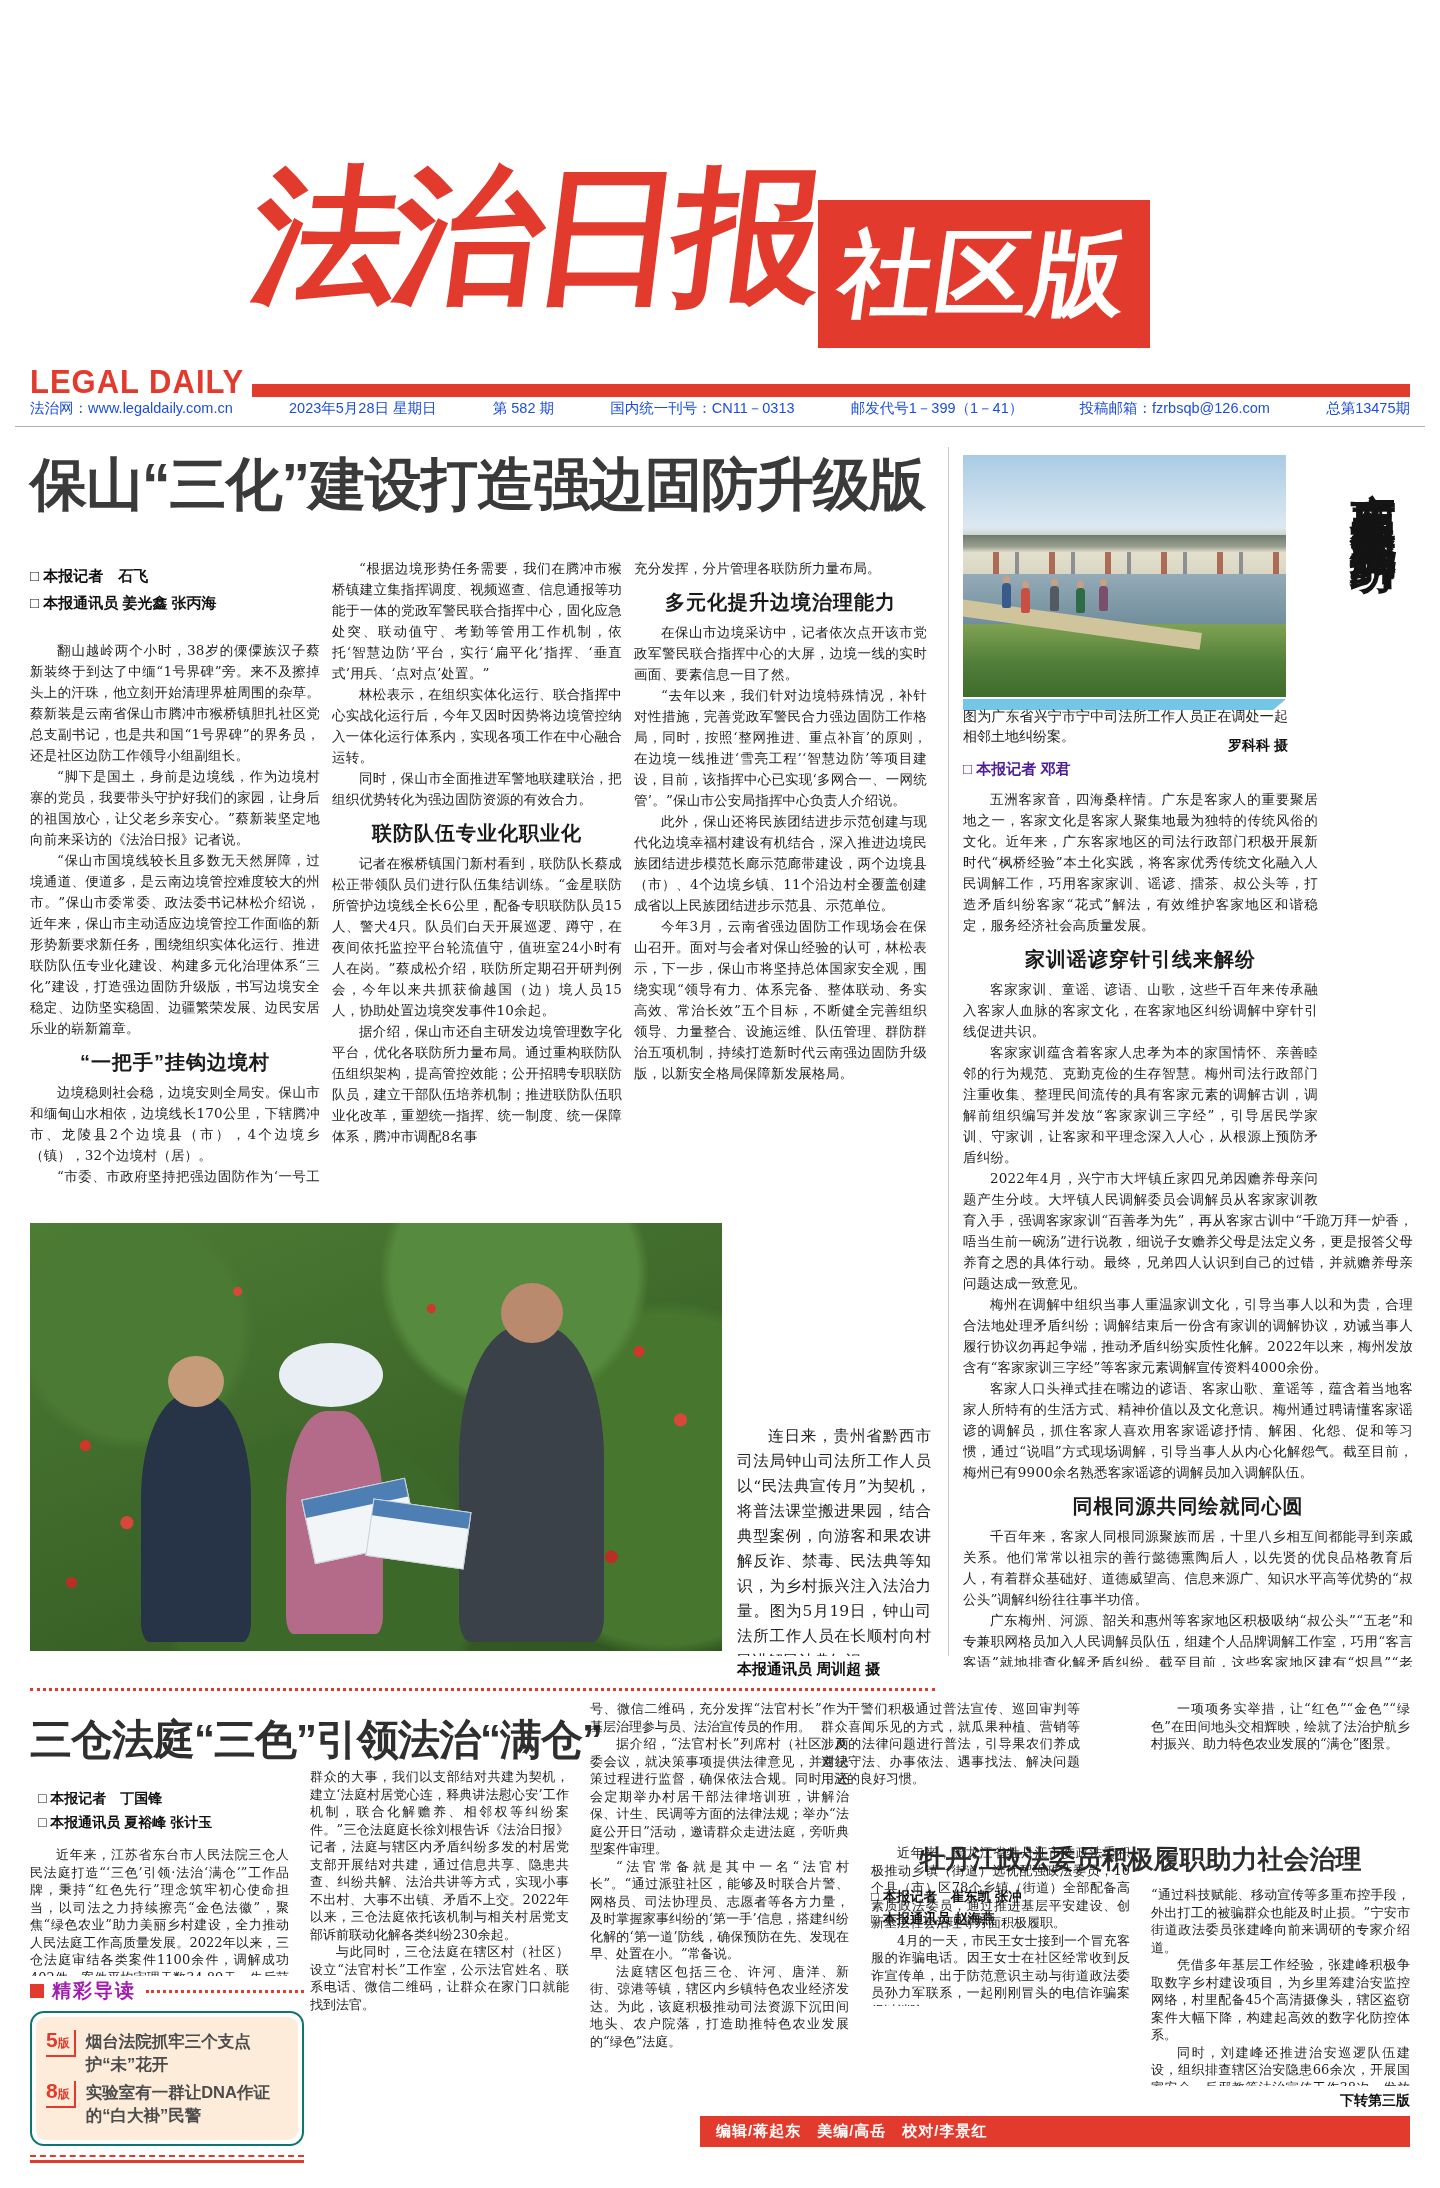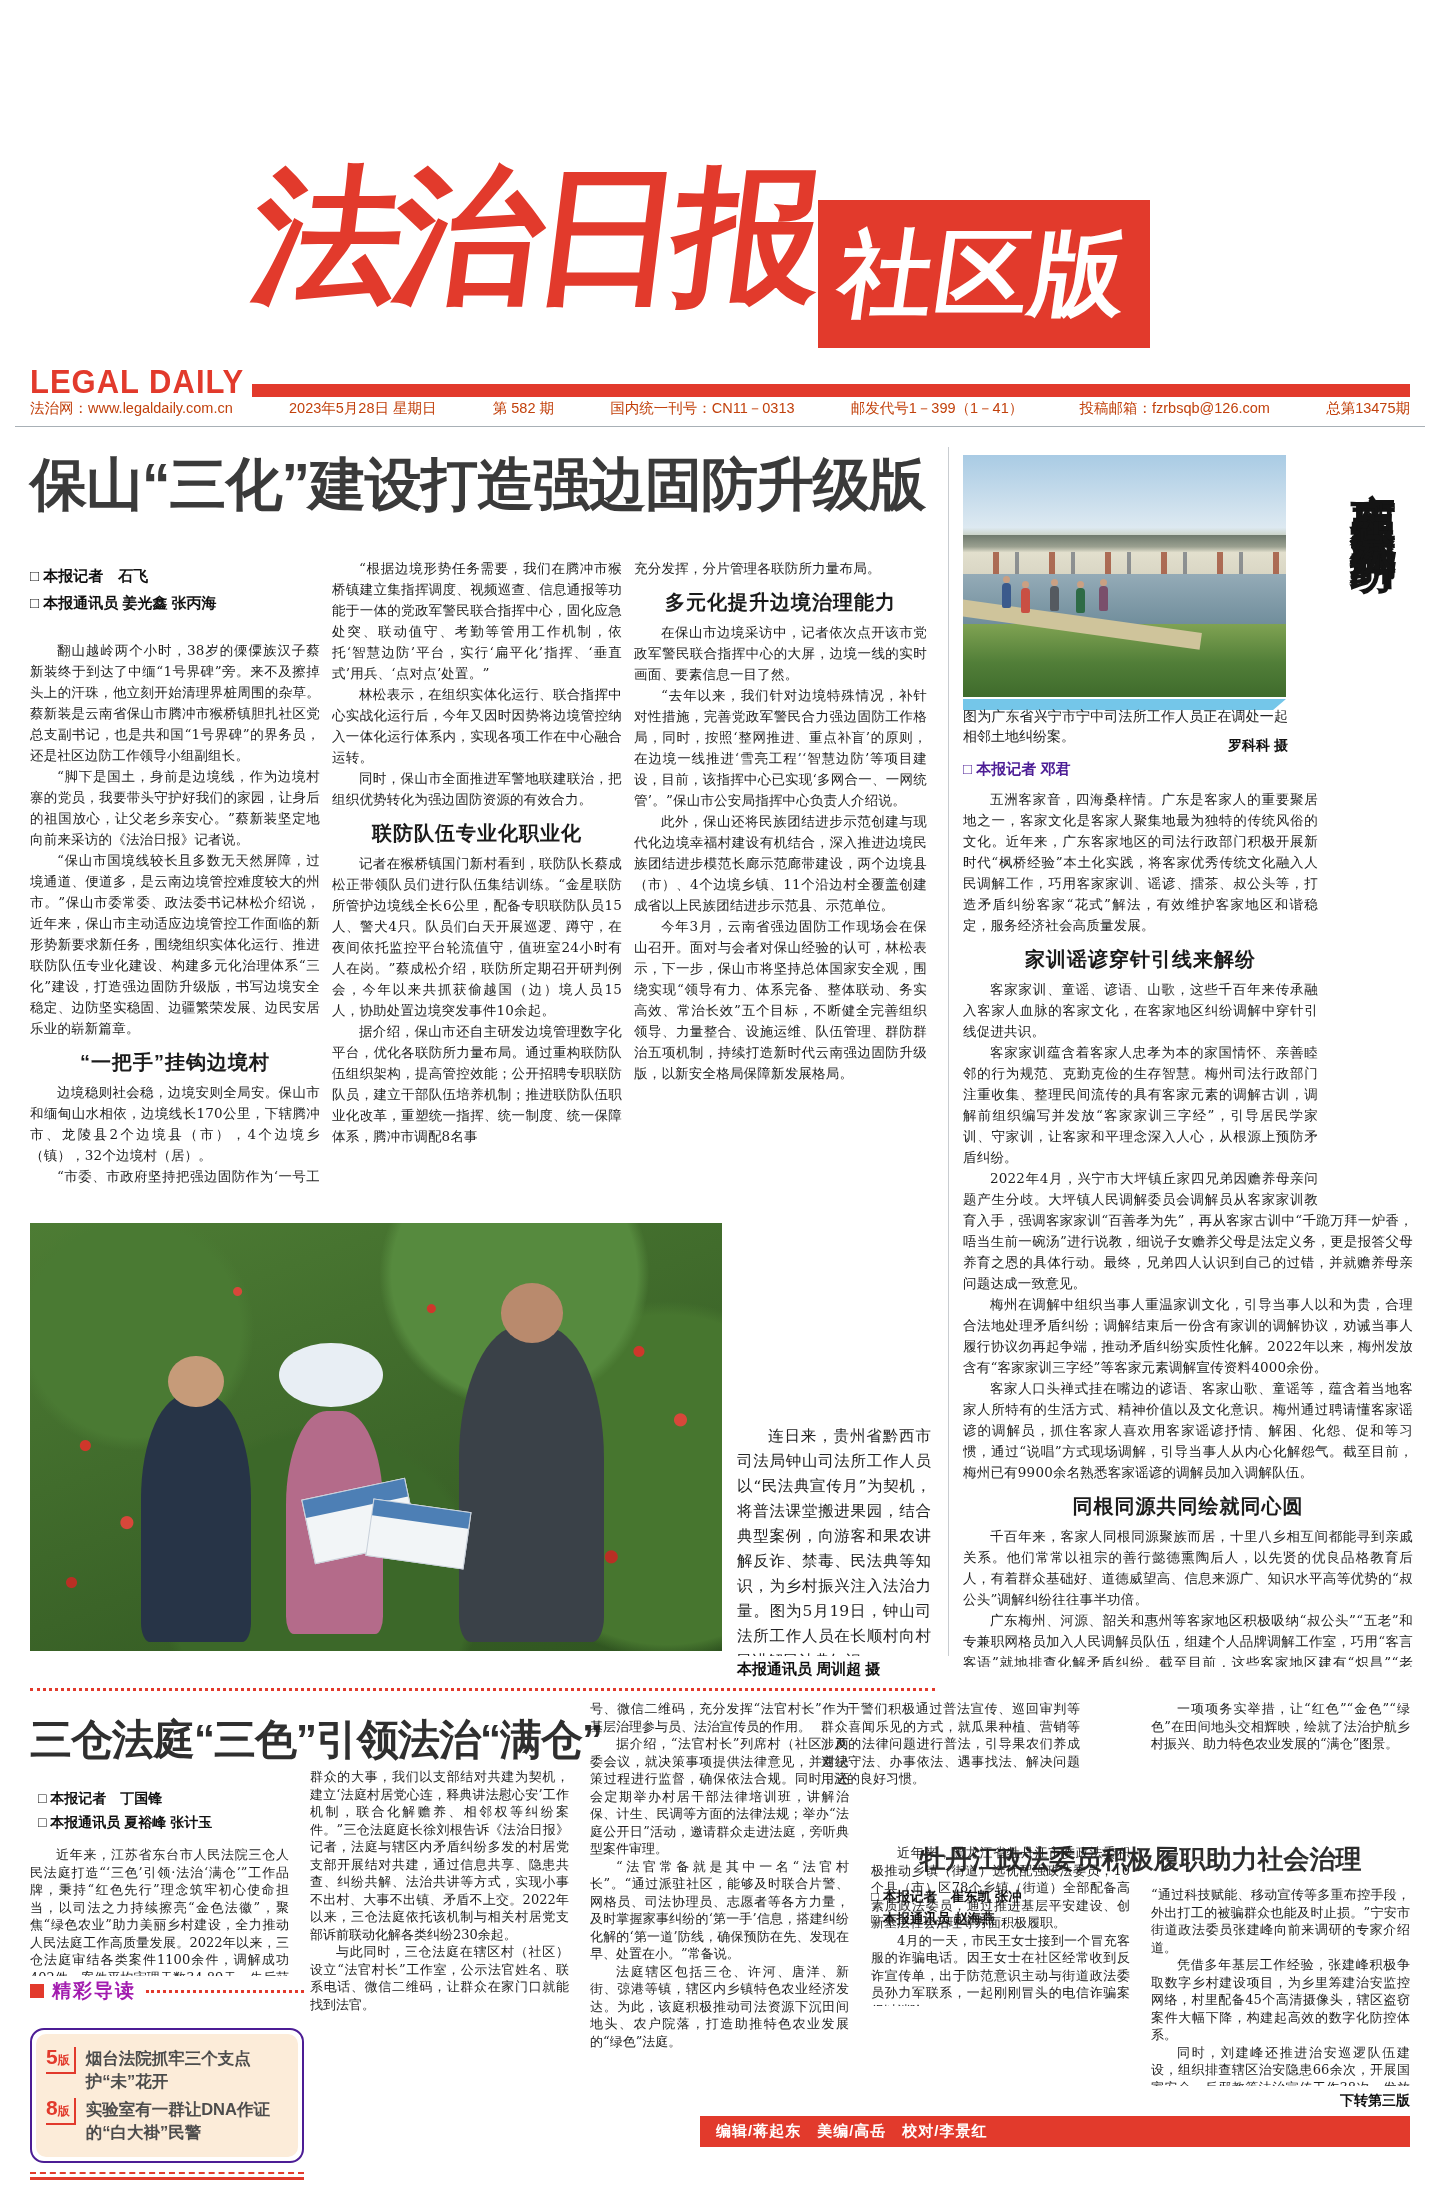--- a/index.html
+++ b/index.html
@@ -10,21 +10,21 @@
     font-family:"DejaVu Serif",serif;font-weight:bold;font-size:148px;line-height:238px;
     color:#e23a2c;letter-spacing:-8px;text-align:center;transform:skewX(-7deg);white-space:nowrap;}
   .edition-box{position:absolute;left:818px;top:200px;width:332px;height:148px;background:#e23a2c;
     display:flex;align-items:center;justify-content:center;}
   .edition-box span{font-family:"DejaVu Serif",serif;font-weight:bold;font-size:94px;color:#fff;
     transform:skewX(-8deg);letter-spacing:2px;}
   .ld-row{position:absolute;left:30px;top:364px;width:1380px;display:flex;align-items:flex-end;}
   .ld-text{color:#e23a2c;font-weight:bold;font-size:31px;letter-spacing:1px;transform:scaleY(1.08);}
   .ld-bar{flex:1;height:13px;background:#e23a2c;margin-left:8px;margin-bottom:3px;}
   .infobar{position:absolute;left:30px;top:399px;width:1380px;display:flex;justify-content:space-between;
-    font-size:14.5px;color:#c2410c;}
+    font-size:14.5px;color:#1d4ed8;}
   .top-rule{position:absolute;left:15px;top:426px;width:1410px;height:1px;background:#a8b0b6;}
   
   .flow p{margin:0;font-family:"DejaVu Serif",serif;font-size:13.5px;line-height:21px;
     text-align:justify;text-indent:2em;color:#1d1d1d;letter-spacing:.2px;}
   .flow p.cont{text-indent:0;}
   .flow p.subhead{font-family:"Liberation Sans",sans-serif;font-weight:bold;font-size:20px;
     text-align:center;text-indent:0;margin:13px 0 9px;color:#1b1b1b;letter-spacing:1px;}
   .bflow p{margin:0;font-family:"DejaVu Serif",serif;font-size:13px;line-height:17.5px;
     text-align:justify;text-indent:2em;color:#1d1d1d;}
   .bflow p.cont{text-indent:0;}
@@ -96,21 +96,21 @@
   .continued{position:absolute;left:1151px;top:2092px;width:259px;text-align:right;
     font-size:14px;font-weight:bold;color:#111;}
   .footer-bar{position:absolute;left:700px;top:2116px;width:710px;height:31px;background:#e23a2c;
     display:flex;align-items:center;color:#fff;font-size:15px;font-weight:bold;letter-spacing:1px;padding-left:16px;box-sizing:border-box;}
   
   .hl{position:absolute;left:30px;top:1978px;width:274px;}
   .hl-header{display:flex;align-items:center;}
   .hl-sq{width:14px;height:14px;background:#e23a2c;margin-right:8px;}
   .hl-label{font-size:19px;font-weight:bold;color:#a21caf;letter-spacing:2px;}
   .hl-dotline{flex:1;border-top:3px dotted #e23a2c;margin-left:10px;}
-  .hl-border{margin-top:24px;border:2px solid #4c1d95;border-radius:14px;padding:4px;}
+  .hl-border{margin-top:7px;border:2px solid #0f766e;border-radius:14px;padding:4px;}
   .hl-panel{background:#fcecd9;border-radius:10px;padding:8px 10px;}
   .hl-item{display:flex;align-items:flex-start;margin:5px 0;}
   .hl-badge{flex:0 0 auto;color:#e23a2c;font-weight:bold;border-right:2px solid #e23a2c;
     border-bottom:2px solid #e23a2c;padding:0 4px 2px 0;margin-right:10px;line-height:20px;}
   .hl-badge .num{font-size:21px;}
   .hl-badge .ban{font-size:12px;}
   .hl-title{font-size:16.5px;font-weight:bold;color:#4c4c4c;line-height:23px;}
   .hl-dash{margin-top:9px;border-top:2px dashed #e23a2c;}
   .hl-solid{margin-top:3px;border-top:3px solid #e23a2c;}
 </style>

